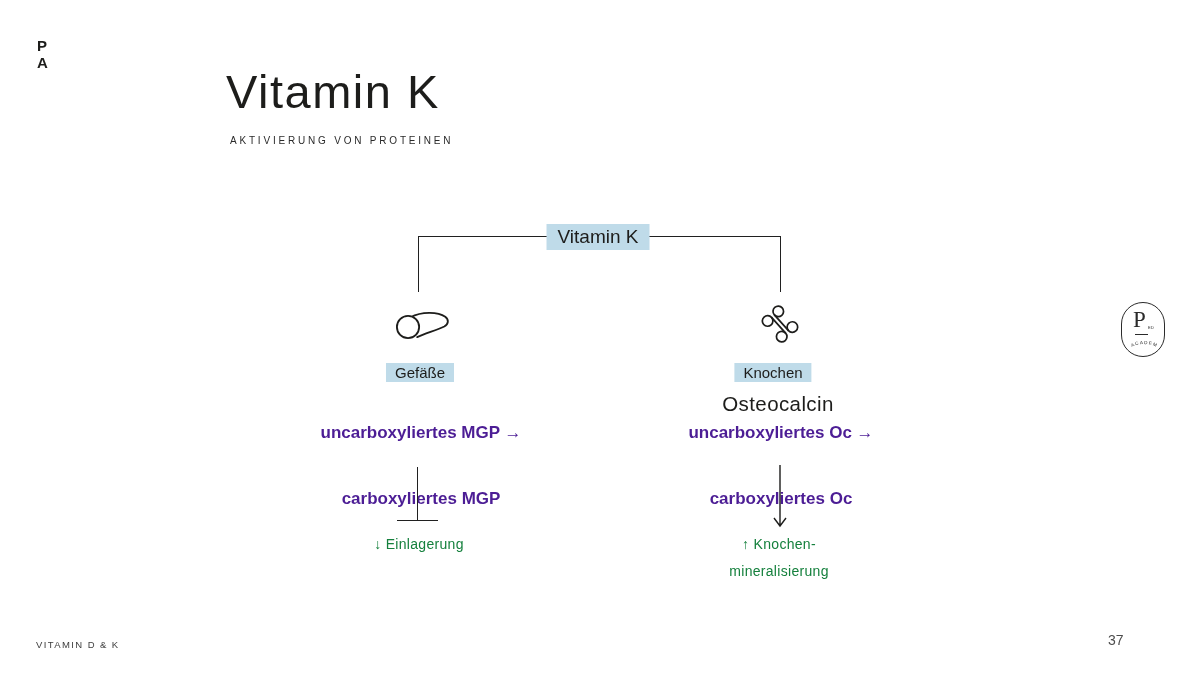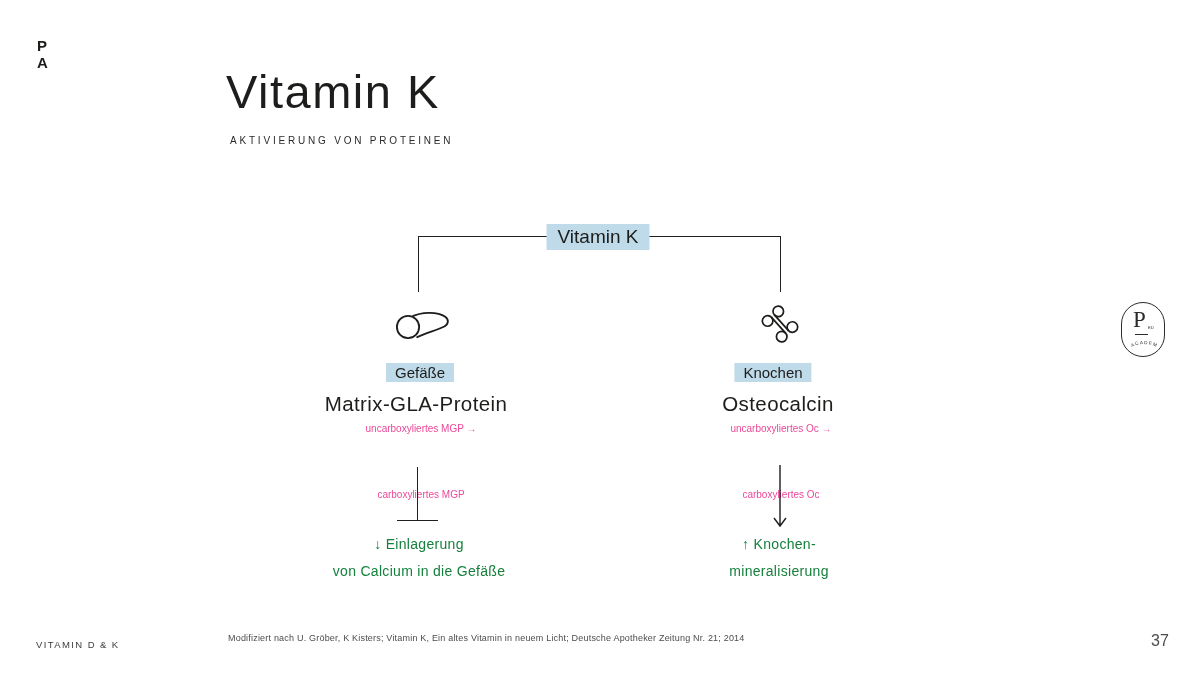--- a/index.html
+++ b/index.html
@@ -24,42 +24,42 @@
   .bone{left:757px;top:300px;}
 
   .tag{top:363px;font-size:15px;padding:1px 9px;font-weight:300;}
   .tag-left{left:420px;}
   .tag-right{left:773px;}
 
   .protein{top:392px;font-size:20.5px;font-weight:300;letter-spacing:0.4px;}
   .protein-left{left:416px;}
   .protein-right{left:778px;}
 
-  .conv{font-size:10px;color:#ec4899;font-weight:400;}
+  .conv{font-size:17px;color:#4c1d95;font-weight:700;}
   .conv1{top:423px;} .conv2{top:441px;margin-top:48px;}
   .conv-left{left:421px;} .conv-right{left:781px;}
 
   .tbar-v{left:417px;top:467px;width:1.2px;height:53px;background:#202020;}
   .tbar-h{left:397px;top:520px;width:41px;height:1.2px;background:#202020;}
   .arrow{left:771px;top:465px;}
 
   .effect{font-size:14px;font-weight:300;color:#15803d;letter-spacing:0.3px;}
   .e1{top:536px;} .e2{top:563px;}
   .effect-left{left:419px;} .effect-right{left:779px;}
 
   .logo{left:1121px;top:302px;width:44px;height:55px;border:1.4px solid #2b2b2b;border-radius:22px;box-sizing:border-box;}
   .logo-p{position:absolute;left:11px;top:4px;font-family:"Liberation Serif","DejaVu Serif",serif;font-size:23px;color:#2b2b2b;}
   .logo-sub{position:absolute;left:26px;top:22px;font-size:4px;color:#2b2b2b;letter-spacing:0.3px;}
   .logo-rule{position:absolute;left:13px;top:31px;width:13px;height:1.2px;background:#2b2b2b;}
   .logo-arc{position:absolute;left:2px;top:32px;}
 
   .foot{font-size:9.5px;color:#4c4c4c;font-weight:400;}
   .foot-brand{left:36px;top:632px;letter-spacing:1.4px;color:#3d3d3d;margin-top:7px;}
   .foot-cite{left:228px;top:633px;font-size:9px;letter-spacing:0.2px;}
-  .foot-page{left:1151px;top:632px;font-size:16px;}
+  .foot-page{left:1108px;top:632px;font-size:14px;}
 
   svg{display:block;}
 </style>
 </head>
 <body>
 
 <div class="slide">
 
   <div class="abs brand">
     <div>P</div>
@@ -75,27 +75,25 @@
 
   <div class="abs cx root-chip chip">Vitamin K</div>
 
   <div class="abs vessel">
     <svg width="58" height="36" viewBox="0 0 60 36">
       <path d="M17 10 C29 3.5 46 4.5 53 9.5 C57 12.5 56.5 17 52 19.5 C45 23 33 26.5 24 30.5" fill="none" stroke="#1d1d1b" stroke-width="1.9" stroke-linecap="round"></path>
       <circle cx="14.5" cy="20" r="11.5" fill="#ffffff" stroke="#1d1d1b" stroke-width="1.9"></circle>
     </svg>
   </div>
   <div class="abs cx tag tag-left chip">Gefäße</div>
-  <div class="abs cx protein protein-left">Matrix-GLA-Protein</div>
   <div class="abs cx conv conv1 conv-left">uncarboxyliertes MGP →</div>
   <div class="abs cx conv conv2 conv-left">carboxyliertes MGP</div>
   <div class="abs tbar-v"></div>
   <div class="abs tbar-h"></div>
   <div class="abs cx effect e1 effect-left">↓ Einlagerung</div>
-  <div class="abs cx effect e2 effect-left">von Calcium in die Gefäße</div>
 
   <div class="abs bone">
     <svg width="46" height="48" viewBox="0 0 48 48">
       <g transform="rotate(48 24 24)">
         <circle cx="13" cy="16.5" r="5.5" fill="#ffffff" stroke="#1d1d1b" stroke-width="1.8"></circle>
         <circle cx="13" cy="31.5" r="5.5" fill="#ffffff" stroke="#1d1d1b" stroke-width="1.8"></circle>
         <circle cx="35" cy="16.5" r="5.5" fill="#ffffff" stroke="#1d1d1b" stroke-width="1.8"></circle>
         <circle cx="35" cy="31.5" r="5.5" fill="#ffffff" stroke="#1d1d1b" stroke-width="1.8"></circle>
         <path d="M13 22 H35 M13 26 H35" stroke="#1d1d1b" stroke-width="1.8" fill="none"></path>
       </g>
@@ -123,16 +121,15 @@
             <path id="arcp" d="M6 13 Q 20 5 34 13"></path>
           </defs>
         <text font-size="4.6" letter-spacing="1.1" fill="#2b2b2b" font-family="Liberation Sans, sans-serif">
           <textPath href="#arcp" startOffset="2">ACADEMY</textPath>
         </text>
       </svg>
     </span>
   </div>
 
   <div class="abs foot foot-brand">VITAMIN D &amp; K</div>
-  <div class="abs foot foot-cite">Modifiziert nach U. Gröber, K Kisters; Vitamin K, Ein altes Vitamin in neuem Licht; Deutsche Apotheker Zeitung Nr. 21; 2014</div>
   <div class="abs foot foot-page">37</div>
 
 </div>
 
 </body></html>

